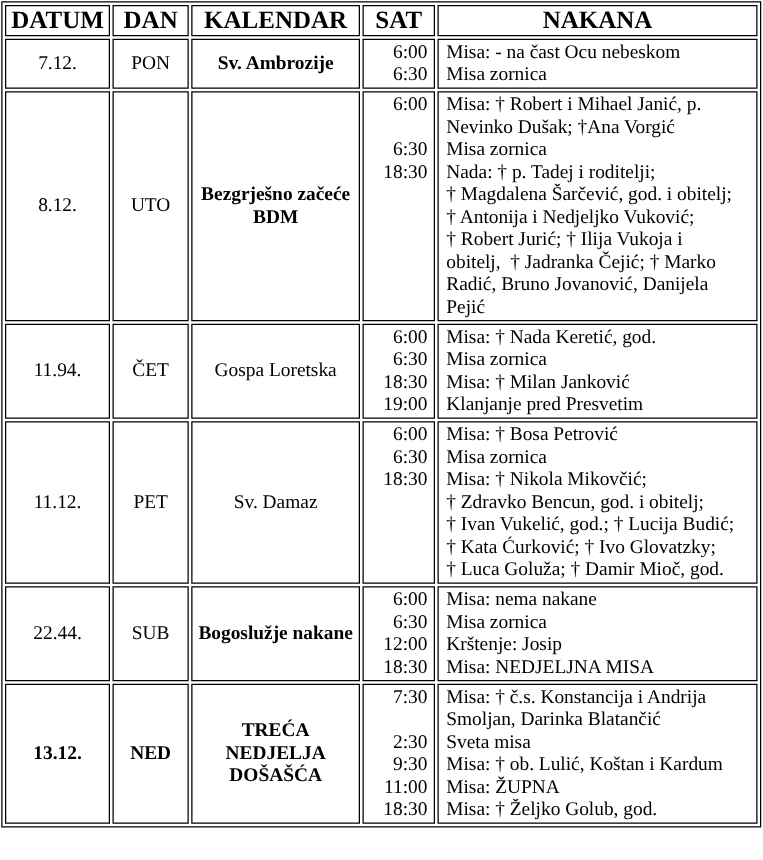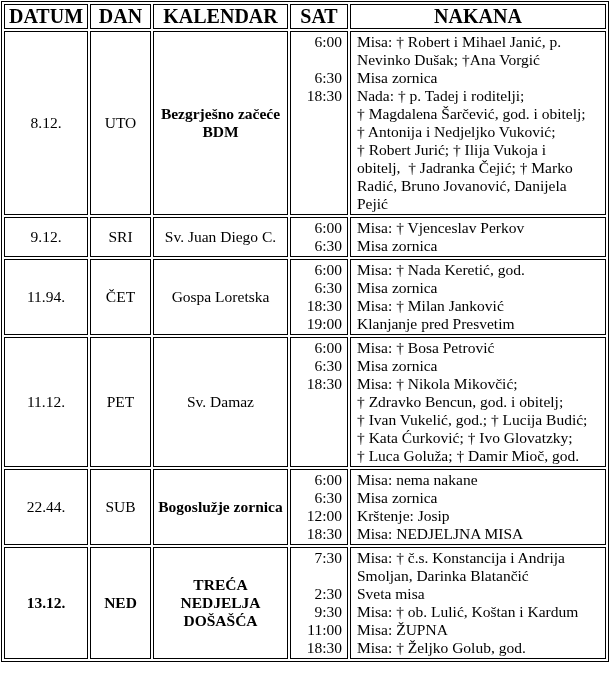--- a/index.html
+++ b/index.html
@@ -88,20 +88,35 @@
       <tr>
           <th>DATUM</th>
           <th>DAN</th>
           <th>KALENDAR</th>
           <th>SAT</th>
           <th>NAKANA</th>
         </tr>
     </thead>
     <tbody>
         <tr>
+          <td class="c-datum">7.12.</td>
+          <td class="c-dan">PON</td>
+          <td class="c-kal bold">
+            <div class="kline">Sv. Ambrozije</div>
+          </td>
+          <td class="c-sat">
+            <div class="line">6:00</div>
+            <div class="line">6:30</div>
+          </td>
+          <td class="c-nakana">
+            <div class="line">Misa: - na čast Ocu nebeskom</div>
+            <div class="line">Misa zornica</div>
+          </td>
+        </tr>
+        <tr>
           <td class="c-datum">8.12.</td>
           <td class="c-dan">UTO</td>
           <td class="c-kal bold">
             <div class="kline">Bezgrješno začeće</div>
             <div class="kline">BDM</div>
           </td>
           <td class="c-sat">
             <div class="line">6:00</div>
             <div class="line">&nbsp;</div>
             <div class="line">6:30</div>
@@ -120,35 +135,20 @@
             <div class="line">Nada: † p. Tadej i roditelji;</div>
             <div class="line">† Magdalena Šarčević, god. i obitelj;</div>
             <div class="line">† Antonija i Nedjeljko Vuković;</div>
             <div class="line">† Robert Jurić; † Ilija Vukoja i</div>
             <div class="line">obitelj,  † Jadranka Čejić; † Marko</div>
             <div class="line">Radić, Bruno Jovanović, Danijela</div>
             <div class="line">Pejić</div>
           </td>
         </tr>
         <tr>
-          <td class="c-datum">9.12.</td>
-          <td class="c-dan">SRI</td>
-          <td class="c-kal">
-            <div class="kline">Sv. Juan Diego C.</div>
-          </td>
-          <td class="c-sat">
-            <div class="line">6:00</div>
-            <div class="line">6:30</div>
-          </td>
-          <td class="c-nakana">
-            <div class="line">Misa: † Vjenceslav Perkov</div>
-            <div class="line">Misa zornica</div>
-          </td>
-        </tr>
-        <tr>
           <td class="c-datum">11.94.</td>
           <td class="c-dan">ČET</td>
           <td class="c-kal">
             <div class="kline">Gospa Loretska</div>
           </td>
           <td class="c-sat">
             <div class="line">6:00</div>
             <div class="line">6:30</div>
             <div class="line">18:30</div>
             <div class="line">19:00</div>
@@ -182,21 +182,21 @@
             <div class="line">† Zdravko Bencun, god. i obitelj;</div>
             <div class="line">† Ivan Vukelić, god.; † Lucija Budić;</div>
             <div class="line">† Kata Ćurković; † Ivo Glovatzky;</div>
             <div class="line">† Luca Goluža; † Damir Mioč, god.</div>
           </td>
         </tr>
         <tr>
           <td class="c-datum">22.44.</td>
           <td class="c-dan">SUB</td>
           <td class="c-kal bold">
-            <div class="kline">Bogoslužje zornica</div>
+            <div class="kline">Bogoslužje nakane</div>
           </td>
           <td class="c-sat">
             <div class="line">6:00</div>
             <div class="line">6:30</div>
             <div class="line">12:00</div>
             <div class="line">18:30</div>
           </td>
           <td class="c-nakana">
             <div class="line">Misa: nema nakane</div>
             <div class="line">Misa zornica</div>

